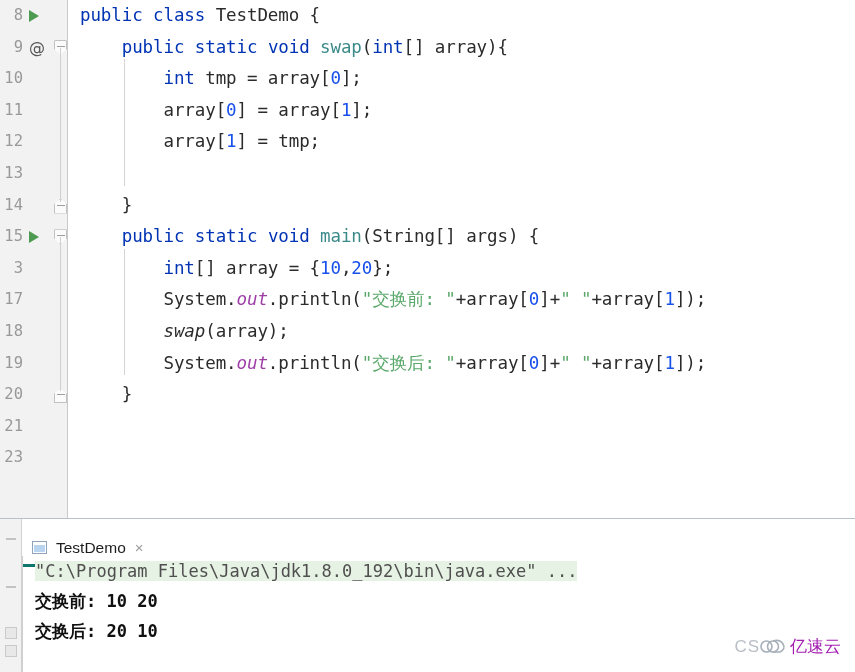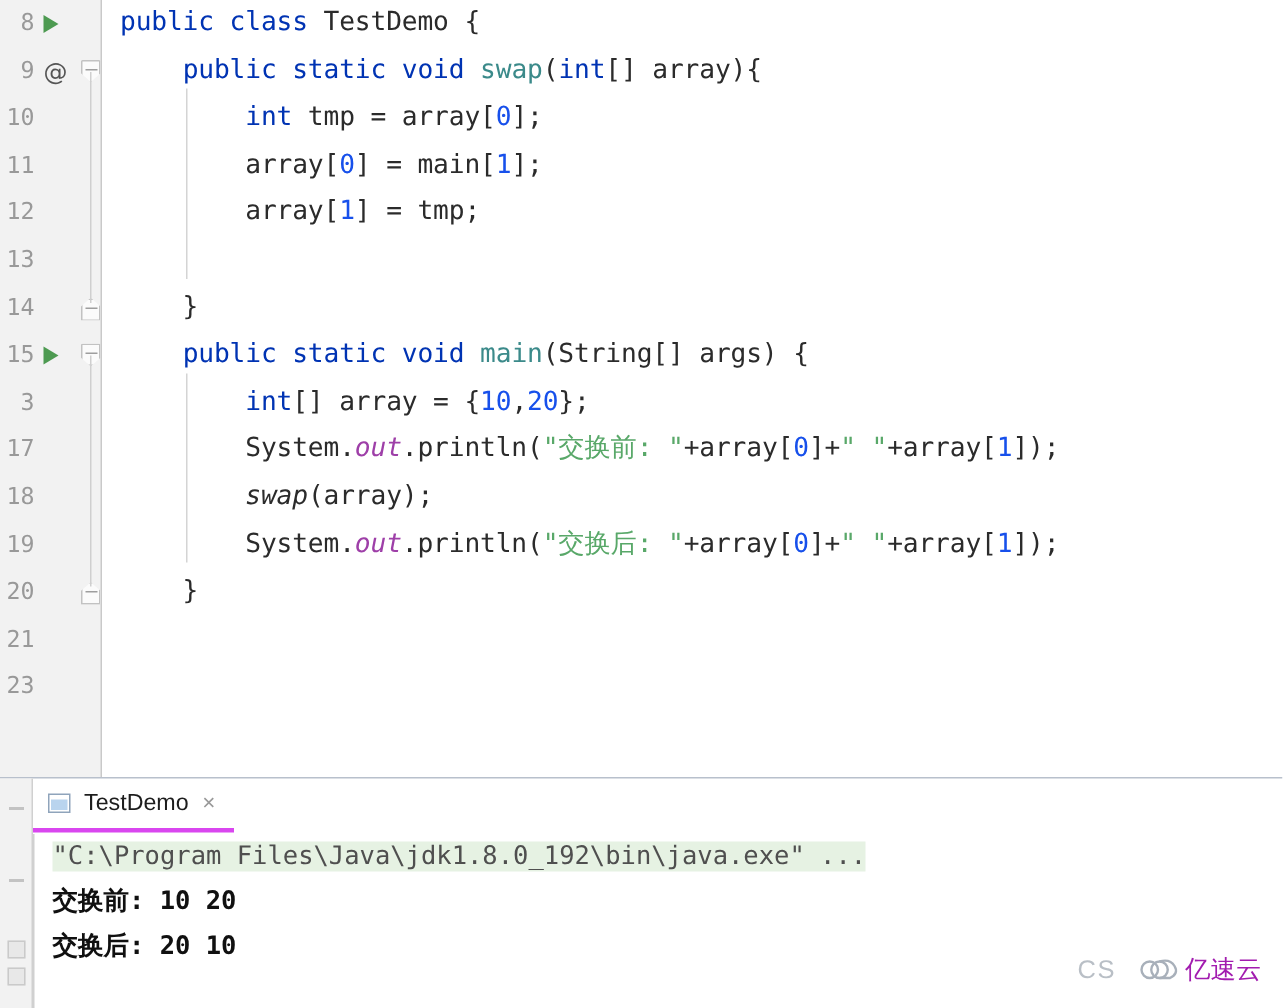--- a/index.html
+++ b/index.html
@@ -196,27 +196,27 @@
   .tab-strip {
     position: absolute;
     left: 22px;
     top: 0;
     width: 833px;
     height: 36px;
   }
   .console-tab {
     position: absolute;
     left: 0;
-    top: 0;
+    top: 12px;
     height: 36px;
     display: flex;
     align-items: center;
     padding: 0 12px 0 10px;
     box-sizing: border-box;
-    border-bottom: 3px solid #d946ef;
+    border-bottom: 3px solid #0f766e;
   }
   .tab-icon {
     width: 15px;
     height: 13px;
     border: 1px solid #8fa4bb;
     background: #ffffff;
     box-sizing: border-box;
     position: relative;
     margin-right: 9px;
     flex: none;
@@ -276,21 +276,20 @@
     font-weight: bold;
   }
 
   
   .watermark {
     position: absolute;
     right: 14px;
     bottom: 14px;
     display: flex;
     align-items: center;
-    gap: 16px;
     pointer-events: none;
   }
   .wm-cs {
     font-family: "Liberation Sans", sans-serif;
     font-size: 17px;
     color: #b9bfc6;
     letter-spacing: 1px;
   }
   .wm-brand {
     display: flex;
@@ -319,21 +318,21 @@
 <body>
 
 <div class="ide">
 
   <div class="editor">
     <div class="gutter-bg"></div>
     <div class="code-area" id="code-area">
         <div class="row"><div class="lineno-cell"><span class="lineno">8</span><div class="run-arrow"></div></div><div class="code-text"><span class="kw">public</span><span class="plain"> </span><span class="kw">class</span><span class="plain"> TestDemo {</span></div></div>
         <div class="row"><div class="lineno-cell"><span class="lineno">9</span><div class="at-marker">@</div><div class="fold-marker down" style="top: 8px;"><span class="bar"></span></div></div><div class="code-text"><span class="plain">    </span><span class="kw">public</span><span class="plain"> </span><span class="kw">static</span><span class="plain"> </span><span class="kw">void</span><span class="plain"> </span><span class="meth">swap</span><span class="plain">(</span><span class="kw">int</span><span class="plain">[] array){</span></div></div>
         <div class="row"><div class="lineno-cell"><span class="lineno">10</span></div><div class="code-text"><span class="plain">        </span><span class="kw">int</span><span class="plain"> tmp = array[</span><span class="num">0</span><span class="plain">];</span></div></div>
-        <div class="row"><div class="lineno-cell"><span class="lineno">11</span></div><div class="code-text"><span class="plain">        array[</span><span class="num">0</span><span class="plain">] = main[</span><span class="num">1</span><span class="plain">];</span></div></div>
+        <div class="row"><div class="lineno-cell"><span class="lineno">11</span></div><div class="code-text"><span class="plain">        array[</span><span class="num">0</span><span class="plain">] = array[</span><span class="num">1</span><span class="plain">];</span></div></div>
         <div class="row"><div class="lineno-cell"><span class="lineno">12</span></div><div class="code-text"><span class="plain">        array[</span><span class="num">1</span><span class="plain">] = tmp;</span></div></div>
         <div class="row"><div class="lineno-cell"><span class="lineno">13</span></div></div>
         <div class="row"><div class="lineno-cell"><span class="lineno">14</span><div class="fold-marker up" style="top: 9px;"><span class="bar"></span></div></div><div class="code-text"><span class="plain">    }</span></div></div>
         <div class="row"><div class="lineno-cell"><span class="lineno">15</span><div class="run-arrow"></div><div class="fold-marker down" style="top: 8px;"><span class="bar"></span></div></div><div class="code-text"><span class="plain">    </span><span class="kw">public</span><span class="plain"> </span><span class="kw">static</span><span class="plain"> </span><span class="kw">void</span><span class="plain"> </span><span class="meth">main</span><span class="plain">(String[] args) {</span></div></div>
         <div class="row"><div class="lineno-cell"><span class="lineno">3</span></div><div class="code-text"><span class="plain">        </span><span class="kw">int</span><span class="plain">[] array = {</span><span class="num">10</span><span class="plain">,</span><span class="num">20</span><span class="plain">};</span></div></div>
         <div class="row"><div class="lineno-cell"><span class="lineno">17</span></div><div class="code-text"><span class="plain">        System.</span><span class="fld">out</span><span class="plain">.println(</span><span class="str">"交换前: "</span><span class="plain">+array[</span><span class="num">0</span><span class="plain">]+</span><span class="str">" "</span><span class="plain">+array[</span><span class="num">1</span><span class="plain">]);</span></div></div>
         <div class="row"><div class="lineno-cell"><span class="lineno">18</span></div><div class="code-text"><span class="plain">        </span><span class="smeth">swap</span><span class="plain">(array);</span></div></div>
         <div class="row"><div class="lineno-cell"><span class="lineno">19</span></div><div class="code-text"><span class="plain">        System.</span><span class="fld">out</span><span class="plain">.println(</span><span class="str">"交换后: "</span><span class="plain">+array[</span><span class="num">0</span><span class="plain">]+</span><span class="str">" "</span><span class="plain">+array[</span><span class="num">1</span><span class="plain">]);</span></div></div>
         <div class="row"><div class="lineno-cell"><span class="lineno">20</span><div class="fold-marker up" style="top: 9px;"><span class="bar"></span></div></div><div class="code-text"><span class="plain">    }</span></div></div>
         <div class="row"><div class="lineno-cell"><span class="lineno">21</span></div></div>

